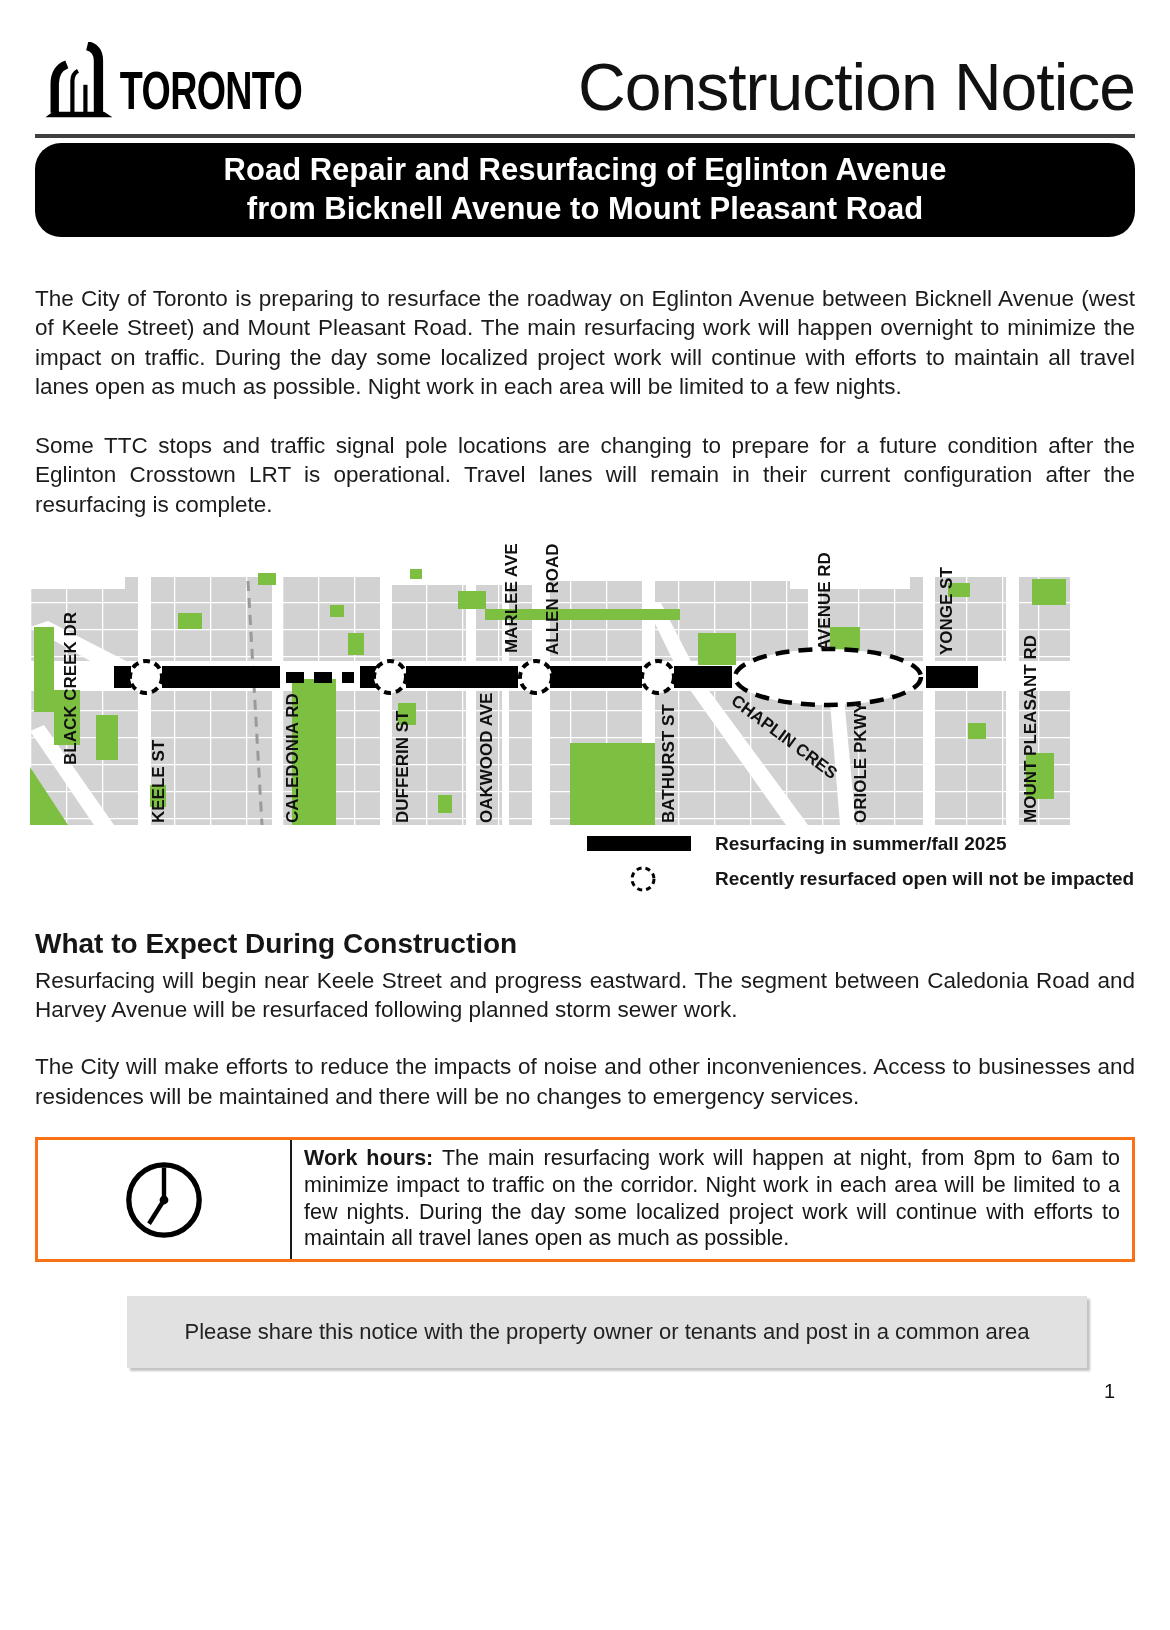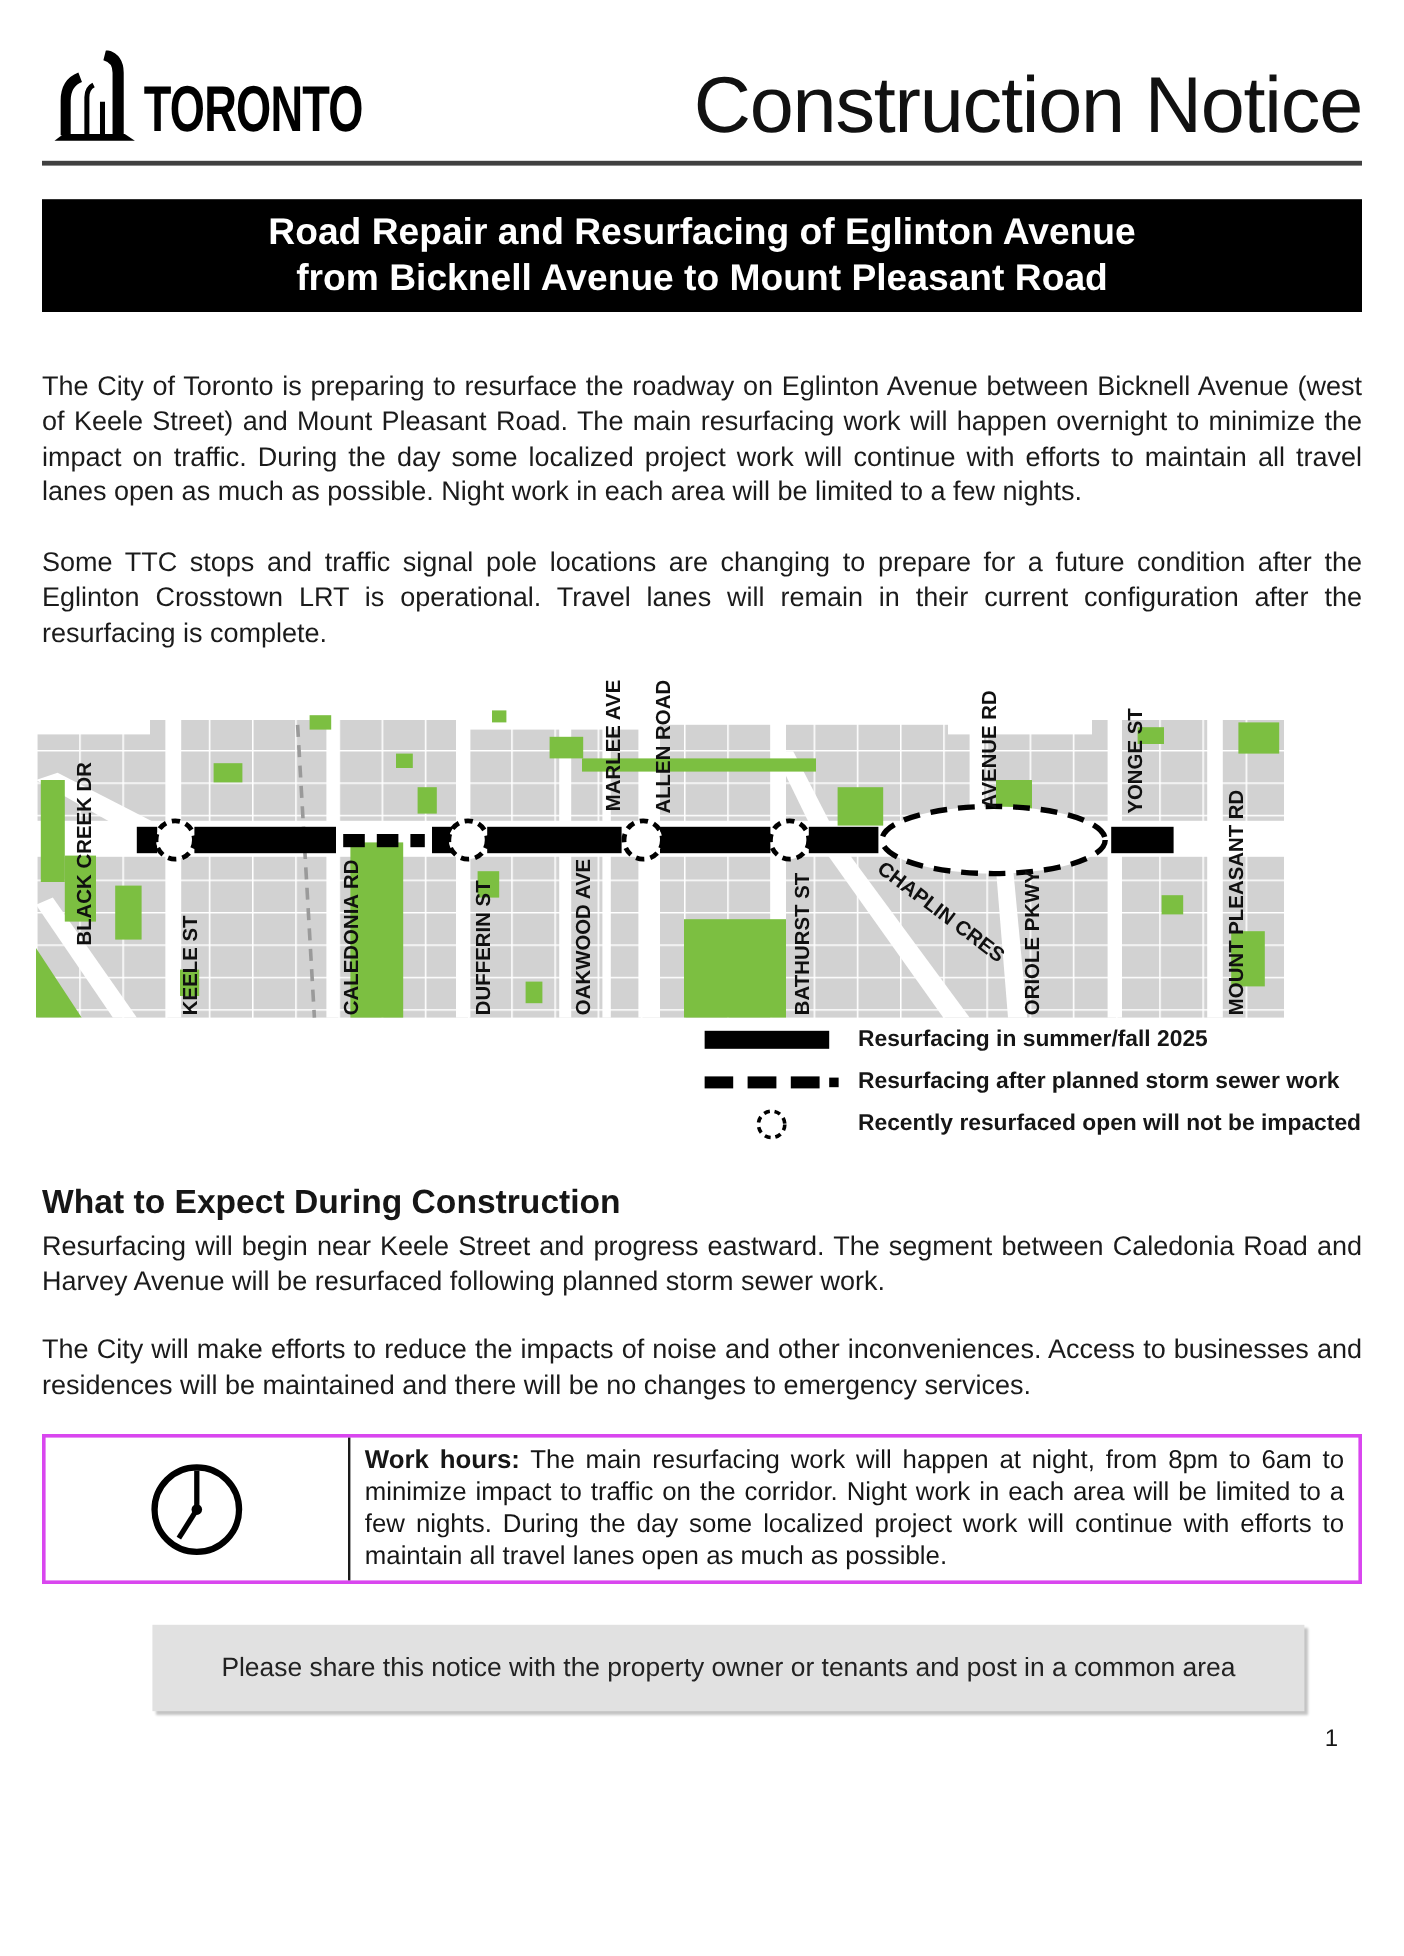--- a/index.html
+++ b/index.html
@@ -13,21 +13,21 @@
     font-family:"Liberation Sans","DejaVu Sans",sans-serif;
     box-sizing:border-box; padding:16px 35px;
   }
   
   .header{display:flex; align-items:flex-end; justify-content:space-between; padding-top:22px; height:84px;}
   .logo-svg{width:272px; height:80px;}
   .doc-title{font-size:66px; font-weight:400; letter-spacing:-1px; line-height:1; color:#111; padding-bottom:2px;margin-left:46px;}
   .rule{border:none; border-top:4px solid #404040; margin:12px 0 0 0;}
   .date-line{margin-top:26px; font-size:22px;}
   
-  .banner{margin-top:28px; background:var(--banner); color:#fff; text-align:center; padding:7px 10px 9px 10px;}
+  .banner{margin-top:5px; background:var(--banner); color:#fff; text-align:center; padding:7px 10px 9px 10px;border-radius:26px;}
   .banner div{font-size:31px; font-weight:bold; line-height:1.26;}
   .dates{margin-top:17px; text-align:center; font-size:23.5px;}
   .dates b{font-weight:bold;}
   .dates .sep{margin:0 8px;}
   .dates .note{font-weight:400; margin-left:14px;}
   
   .para{margin:0; margin-top:30px; font-size:22.5px; line-height:1.3; text-align:justify; color:#1b1b1b;}
   .para.first{margin-top:47px;}
   
   .map-wrap{margin-top:14px; margin-left:-5px;}
@@ -36,21 +36,21 @@
   
   .legend{margin-top:6px; margin-left:552px;}
   .legend-row{display:flex; align-items:center; margin-bottom:9px;}
   .legend-swatch{width:112px; height:26px; flex:0 0 112px;}
   .legend-label{font-size:19px; font-weight:bold; margin-left:16px; white-space:nowrap;}
   
   .section-heading{margin-top:36px; font-size:28px; font-weight:bold;}
   .section-heading + .para{margin-top:6px;}
   .para.gap{margin-top:28px;}
   
-  .workbox{margin-top:26px; border:3px solid #d946ef; display:flex; align-items:stretch;justify-content:center;}
+  .workbox{margin-top:26px; border:3px solid #f97316; display:flex; align-items:stretch;justify-content:center;}
   .workbox-icon-cell{flex:0 0 252px; display:flex; align-items:center; justify-content:center; border-right:2px solid #1a1a1a;}
   .clock-svg{width:88px; height:88px;}
   .workbox-text{flex:1; padding:5px 12px 7px 12px; font-size:21.5px; line-height:1.25; text-align:justify;}
   .workbox-text b{font-weight:bold;}
   
   .graybox{
     margin:34px 48px 0 92px; background:var(--graybox); height:72px;
     display:flex; align-items:center; justify-content:center;
     font-size:22px; color:#222; box-shadow:3px 3px 2px #c4c4c4;
   }
@@ -188,29 +188,20 @@
 
   <div class="legend">
     <div class="legend-row">
       <svg class="legend-swatch" viewBox="0 0 112 26">
         <rect x="0" y="5" width="104" height="15" fill="#000"></rect>
       </svg>
       <span class="legend-label">Resurfacing in summer/fall 2025</span>
     </div>
     <div class="legend-row">
       <svg class="legend-swatch" viewBox="0 0 112 26">
-        <rect x="0" y="8" width="24" height="10" fill="#000"></rect>
-        <rect x="36" y="8" width="24" height="10" fill="#000"></rect>
-        <rect x="72" y="8" width="24" height="10" fill="#000"></rect>
-        <rect x="104" y="9" width="8" height="8" fill="#000"></rect>
-      </svg>
-      <span class="legend-label">Resurfacing after planned storm sewer work</span>
-    </div>
-    <div class="legend-row">
-      <svg class="legend-swatch" viewBox="0 0 112 26">
         <circle cx="56" cy="13" r="11" fill="none" stroke="#000" stroke-width="3" stroke-dasharray="5,4"></circle>
       </svg>
       <span class="legend-label">Recently resurfaced open will not be impacted</span>
     </div>
   </div>
 
   <div class="section-heading">What to Expect During Construction</div>
   <p class="para">Resurfacing will begin near Keele Street and progress eastward. The segment between Caledonia Road and Harvey Avenue will be resurfaced following planned storm sewer work.</p>
   <p class="para gap">The City will make efforts to reduce the impacts of noise and other inconveniences. Access to businesses and residences will be maintained and there will be no changes to emergency services.</p>
 

